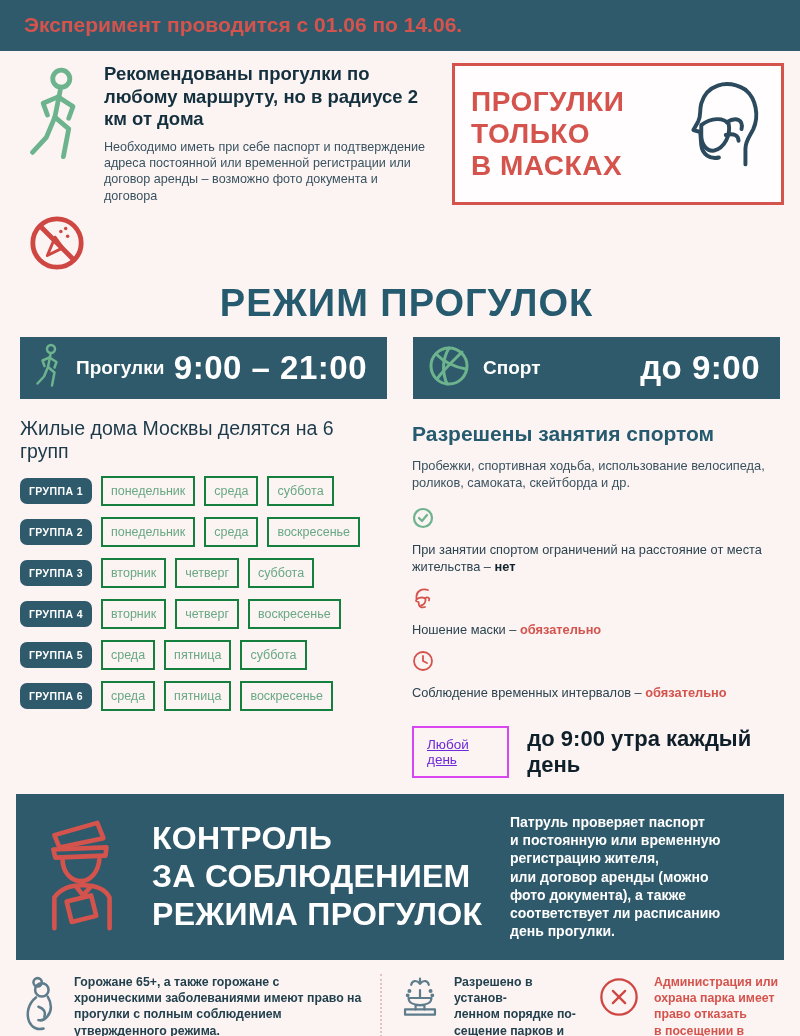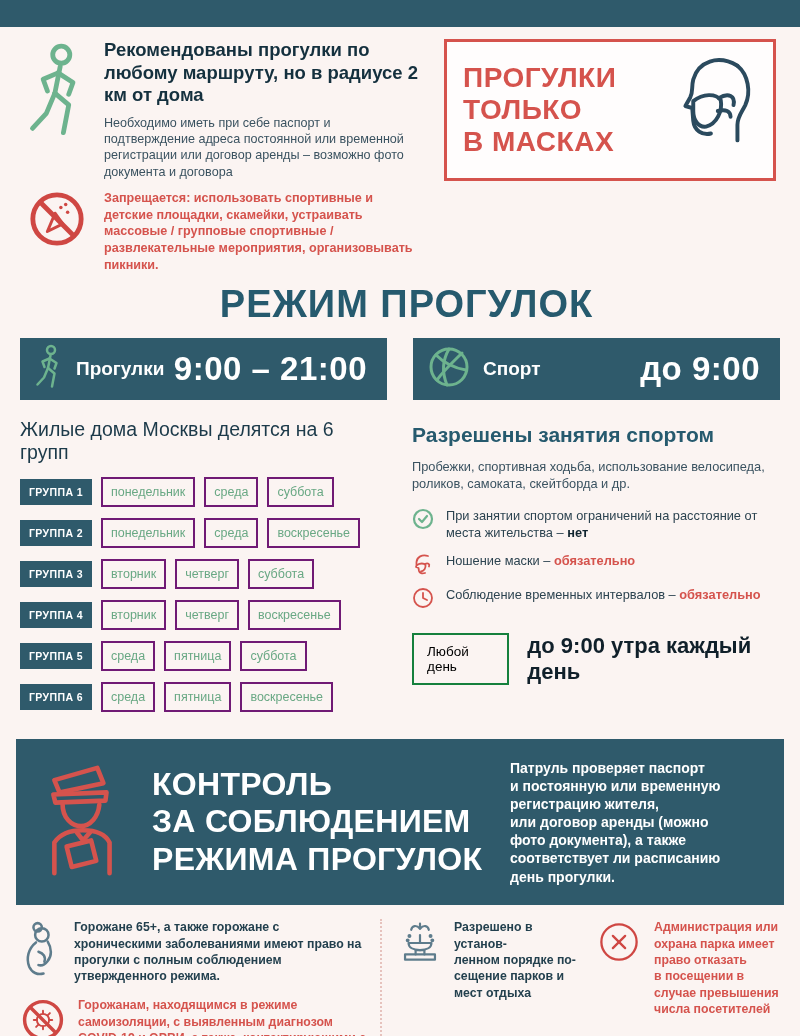--- a/index.html
+++ b/index.html
@@ -12,21 +12,21 @@
   }
   .pre { white-space:pre-line; }
 
   
   .header { background:#2f5a6b; padding:13px 24px 14px; }
   .header-title { color:#fff; font-size:21px; font-weight:bold; letter-spacing:.2px; margin-bottom:6px; }
   .header-sub { color:#d5534d; font-size:21px; font-weight:bold; }
 
   
   .intro { display:grid; grid-template-columns:74px 1fr 332px; grid-template-rows:auto auto;
-           padding:12px 24px 4px 20px; column-gap:10px; row-gap:10px; }
+           padding:12px 16px 4px 20px; column-gap:10px; row-gap:10px; }
   .intro-icon1 { grid-row:1; grid-column:1; display:flex; justify-content:center; padding-top:4px; }
   .intro-icon2 { grid-row:2; grid-column:1; display:flex; justify-content:center; }
   .intro-main { grid-row:1; grid-column:2; padding-right:14px; }
   .intro-proh { grid-row:2; grid-column:2; padding-right:14px; }
   .intro-heading { font-size:18.5px; font-weight:bold; color:#14303e; line-height:1.22; margin-bottom:8px; }
   .intro-body { font-size:12.6px; color:#3a5260; line-height:1.3; font-weight:500; }
   .intro-proh-text { font-size:12.6px; color:#d5534d; font-weight:bold; line-height:1.32; }
   .mask-box { grid-row:1 / span 2; grid-column:3; border:3px solid #d5534d; background:#fffdfd;
               display:flex; align-items:center; justify-content:space-between; padding:10px 12px 10px 16px; height:142px; }
   .mask-box-text { color:#d5534d; font-weight:bold; font-size:28px; line-height:1.14; letter-spacing:.5px; }
@@ -39,32 +39,32 @@
   .bar-label { color:#fff; font-weight:bold; font-size:19px; margin-left:12px; }
   .bar-time { color:#fff; font-weight:bold; font-size:33px; margin-left:auto; margin-right:6px; letter-spacing:.5px; }
 
   
   .columns { display:flex; margin:12px 20px 0; gap:26px; }
   .col-left { width:366px; flex:none; }
   .col-right { flex:1; }
   .groups-heading { font-size:19.5px; font-weight:normal; color:#1c3a4a; margin:6px 0 13px; }
   .group-row { display:flex; align-items:center; gap:9px; margin-bottom:11px; }
   .group-badge { background:#2f5a6b; color:#fff; font-weight:bold; font-size:10.5px;
-                 padding:7px 9px; letter-spacing:.4px; white-space:nowrap; }
-  .day-box { border:2px solid #701a75; color:#69a884; font-size:12.5px; padding:6px 8px; white-space:nowrap; }
+                 padding:7px 9px; letter-spacing:.4px; white-space:nowrap;border-radius:7px; }
+  .day-box { border:2px solid #15803d; color:#69a884; font-size:12.5px; padding:6px 8px; white-space:nowrap; }
 
   .sport-heading { font-size:21px; font-weight:bold; color:#265a6e; margin:11px 0 11px; }
   .sport-body { font-size:12.8px; color:#3a5260; line-height:1.35; margin-bottom:14px; font-weight:500; }
-  .bullet { display:flex; gap:12px; margin-bottom:11px; align-items:flex-start; }
+  .bullet { display:flex; gap:12px; margin-bottom:11px; align-items:flex-start;flex-direction:column; }
   .bullet-icon { flex:none; width:22px; height:22px; margin-top:1px; }
   .bullet-text { font-size:12.8px; color:#2c4350; line-height:1.35; font-weight:500; }
   .hl-dark { font-weight:bold; color:#10242f; }
   .hl-red { font-weight:bold; color:#d5534d; }
   .anyday { display:flex; align-items:center; gap:18px; margin-top:24px; }
-  .anyday-badge { border:2px solid #15803d; color:#000000; font-size:13.5px; padding:9px 13px; }
+  .anyday-badge { border:2px solid #d946ef; color:#6d28d9; font-size:13.5px; padding:9px 13px;text-decoration:underline; }
   .anyday-text { font-size:22px; font-weight:bold; color:#10202a; }
 
   
   .control { background:#2f5a6b; margin:16px 16px 0; padding:16px 22px; display:flex; align-items:center; gap:22px; height:166px; }
   .control-title { font-size:32px; line-height:1.18; font-weight:bold; color:#fff; flex:1; letter-spacing:.3px; }
   .control-body { width:252px; color:#fff; font-size:14px; font-weight:bold; line-height:1.3; }
 
   
   .notes { display:flex; margin:14px 20px 0; }
   .note-col1 { width:360px; flex:none; padding-right:14px; }
@@ -72,20 +72,21 @@
   .note-col3 { flex:1; padding-left:16px; }
   .note-item { display:flex; gap:12px; margin-bottom:12px; align-items:flex-start; }
   .note-icon { flex:none; }
   .note-dark { font-size:12.3px; font-weight:bold; color:#23404e; line-height:1.33; }
   .note-red { font-size:12.3px; font-weight:bold; color:#d5534d; line-height:1.33; }
 </style>
 </head>
 <body>
 
 <div class="header">
+  <div class="header-sub">Эксперимент проводится с 01.06 по 14.06.</div>
 </div>
 
 <div class="intro">
   <div class="intro-icon1">
     <svg width="66" height="96" viewBox="0 0 60 90" fill="none" stroke="#6db38e" stroke-width="4.5" stroke-linecap="round" stroke-linejoin="round">
       <circle cx="34" cy="11" r="8"></circle>
       <path d="M33 22 L28 47"></path>
       <path d="M31 28 L45 37 L41 48"></path>
       <path d="M31 28 L17 34 L21 45"></path>
       <path d="M28 47 L41 58 L36 84"></path>
@@ -98,23 +99,20 @@
   </div>
   <div class="intro-icon2">
     <svg width="58" height="58" viewBox="0 0 60 60" fill="none">
       <circle cx="30" cy="30" r="25" stroke="#cf4743" stroke-width="5"></circle>
       <path d="M20 43 L28 24 L36 35 Z" stroke="#cf4743" stroke-width="3" stroke-linejoin="round"></path>
       <circle cx="34" cy="18" r="1.8" fill="#cf4743"></circle>
       <circle cx="41" cy="23" r="1.8" fill="#cf4743"></circle>
       <circle cx="39" cy="15" r="1.8" fill="#cf4743"></circle>
       <line x1="13" y1="13" x2="47" y2="47" stroke="#cf4743" stroke-width="5" stroke-linecap="round"></line>
     </svg>
-  </div>
-  <div class="intro-proh">
-    <div class="intro-proh-text">Запрещается: использовать спортивные и детские площадки, скамейки, устраивать массовые / групповые спортивные / развлекательные мероприятия, организовывать пикники.</div>
   </div>
   <div class="mask-box">
     <div class="mask-box-text pre">ПРОГУЛКИ
 ТОЛЬКО
 В МАСКАХ</div>
     <span>
       <svg width="108" height="116" viewBox="0 0 110 118" fill="none" stroke="#2b4a5e" stroke-width="4" stroke-linecap="round" stroke-linejoin="round">
         <path d="M86 16 C66 4 46 12 41 30 C39 38 41 42 38 48 L33 57 L40 59 L41 72 C42 82 50 87 59 85"></path>
         <path d="M86 16 C97 25 100 43 94 56 C90 64 86 68 86 76 L86 92"></path>
         <path d="M41 52 C51 44 64 44 69 51 C71 62 65 75 54 78 C46 79 41 71 41 62 Z"></path>

